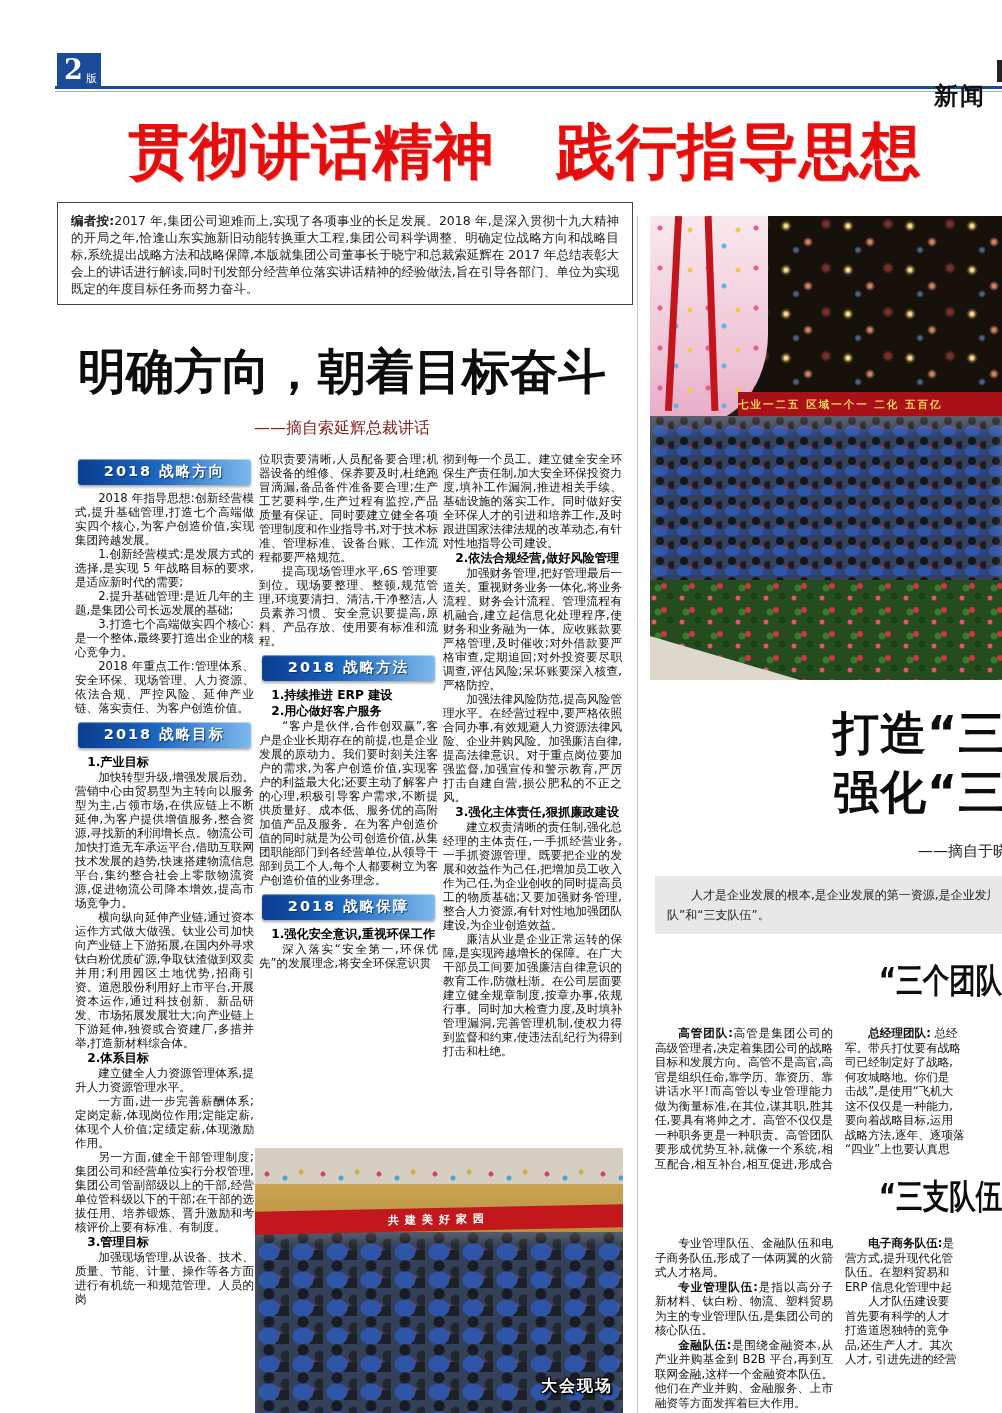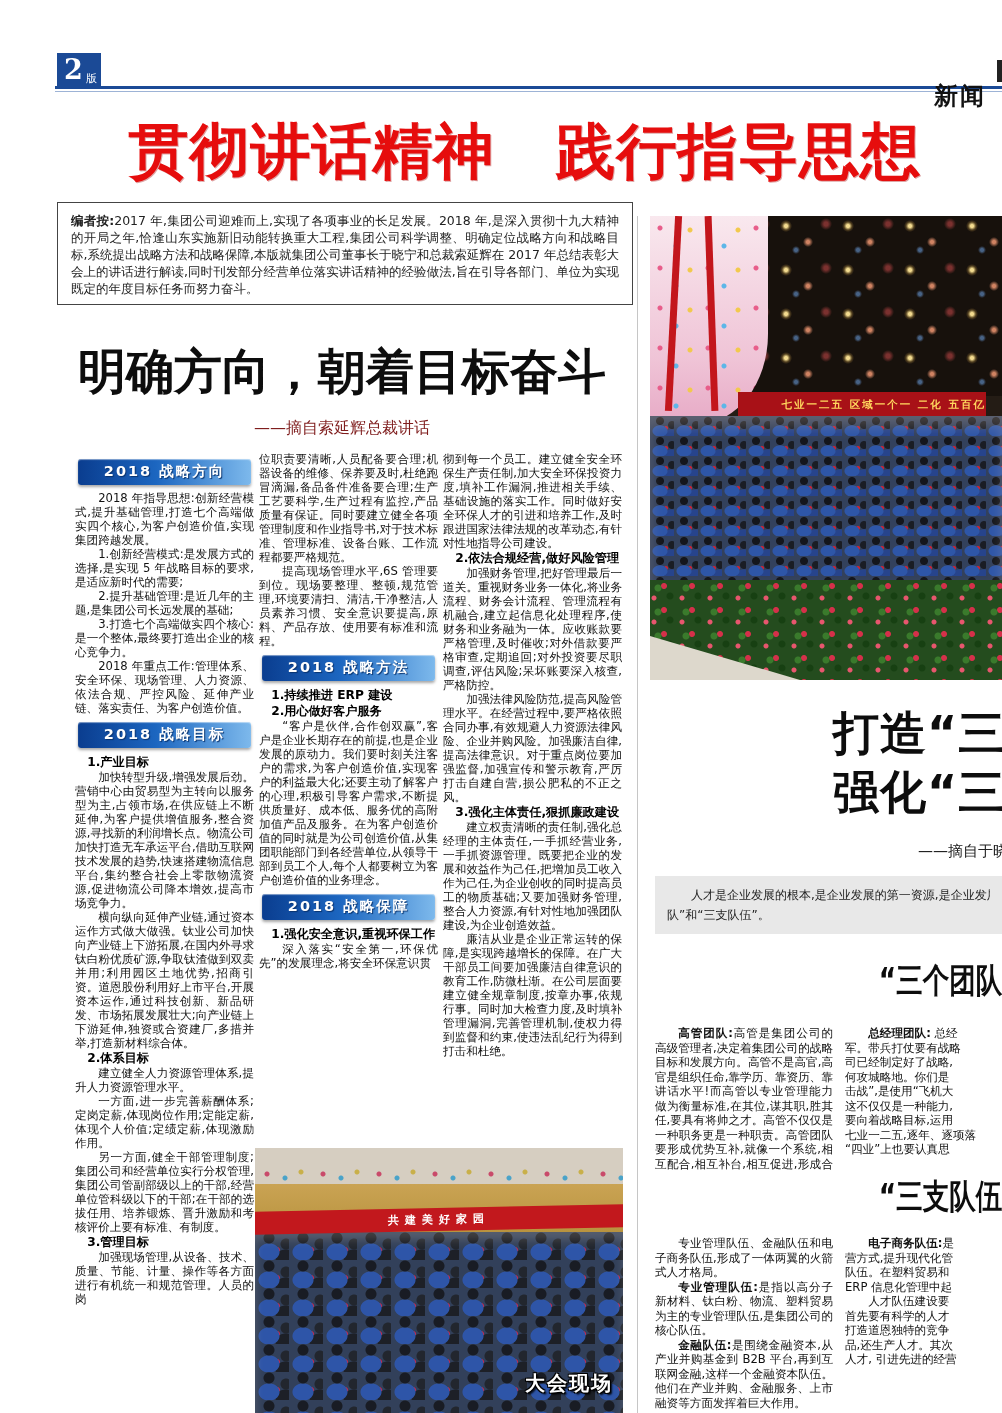--- a/index.html
+++ b/index.html
@@ -62,22 +62,22 @@
     background-image:
       radial-gradient(circle at 10px 12px, #e85d8a 2px, transparent 3px),
       radial-gradient(circle at 26px 30px, #5db6e8 2px, transparent 3px),
       radial-gradient(circle at 40px 14px, #f2c94c 2px, transparent 3px),
       linear-gradient(180deg,#f9e8ee,#efc3d6 70%,#e7aac6);
     background-size:48px 40px,48px 40px,48px 40px,100% 100%;
     border-bottom-right-radius:70px 90px; }
   .ph1-ribbon{ position:absolute; top:0; width:7px; height:195px; background:#c3161c; }
   .ph1-ribbon.r1{ left:20px; transform:rotate(3deg); }
   .ph1-ribbon.r2{ left:58px; transform:rotate(-2deg); }
-  .ph1-banner{ position:absolute; left:88px; right:16px; top:176px; height:24px; background:#a81117;
-    overflow:hidden; white-space:nowrap; text-align:right; line-height:24px;
+  .ph1-banner{ position:absolute; left:88px; right:0; top:176px; height:24px; background:#a81117;
+    overflow:hidden; white-space:nowrap; text-align:left; line-height:24px;
     color:#ffd75e; font-size:10.5px; letter-spacing:2px; font-weight:bold; }
   .ph1-crowd{ position:absolute; left:0; right:0; top:200px; height:164px; background-color:#33415c;
     background-image:
       radial-gradient(circle at 10px 5px, #14161c 3.5px, transparent 4.5px),
       radial-gradient(circle at 22px 9px, #1a1d24 3.5px, transparent 4.5px),
       radial-gradient(ellipse 8px 6px at 10px 15px, #2e56a8 7px, transparent 8px),
       radial-gradient(ellipse 8px 6px at 22px 19px, #27448c 7px, transparent 8px),
       radial-gradient(circle at 16px 12px, #cc2233 1.5px, transparent 2.5px);
     background-size:24px 20px;
     box-shadow:inset 0 10px 14px rgba(222,200,180,.25); }
@@ -128,21 +128,21 @@
   .ph2-crowd{ position:absolute; left:0; right:0; top:84px; bottom:0; background-color:#32405a;
     background-image:
       radial-gradient(circle at 14px 6px, #191c24 5px, transparent 6px),
       radial-gradient(circle at 31px 12px, #22262e 5px, transparent 6px),
       radial-gradient(ellipse 11px 9px at 14px 20px, #2e55a8 10px, transparent 11px),
       radial-gradient(ellipse 11px 9px at 31px 26px, #1d2027 10px, transparent 11px),
       radial-gradient(circle at 22px 18px, #d3244a 2.5px, transparent 3.5px),
       radial-gradient(circle at 14px 4px, #c9a286 2px, transparent 3px);
     background-size:34px 28px;
     box-shadow:inset 0 8px 10px rgba(230,215,195,.2); }
-  .ph2-caption{ position:absolute; right:10px; bottom:16px; font-size:20px; font-weight:bold;
+  .ph2-caption{ position:absolute; right:10px; bottom:16px; font-size:16px; font-weight:bold;
     color:#fff; letter-spacing:2px;
     text-shadow:-1px -1px 0 #000, 1px -1px 0 #000, -1px 1px 0 #000, 1px 1px 0 #000, 2px 2px 2px #000; }
 </style>
 </head>
 <body>
 
 <div class="pagebox">
   <span class="pnum">2</span>
   <span class="pword">版</span>
 </div>
@@ -230,21 +230,21 @@
     <p><b>高管团队:</b><span>高管是集团公司的高级管理者,决定着集团公司的战略目标和发展方向。高管不是高官,高官是组织任命,靠学历、靠资历、靠讲话水平!而高管以专业管理能力做为衡量标准,在其位,谋其职,胜其任,要具有将帅之才。高管不仅仅是一种职务更是一种职责。高管团队要形成优势互补,就像一个系统,相互配合,相互补台,相互促进,形成合力。</span></p>
   </div>
   <div class="a2-right">
     <div class="clip-line ind"><b>总经理团队:</b><span> 总经</span></div>
     <div class="clip-line">军。带兵打仗要有战略</div>
     <div class="clip-line">司已经制定好了战略,</div>
     <div class="clip-line">何攻城略地。你们是</div>
     <div class="clip-line">击战”,是使用“飞机大</div>
     <div class="clip-line">这不仅仅是一种能力,</div>
     <div class="clip-line">要向着战略目标,运用</div>
-    <div class="clip-line">七业一二五,逐年、逐项落</div>
+    <div class="clip-line">战略方法,逐年、逐项落</div>
     <div class="clip-line">“四业”上也要认真思</div>
   </div>
 </div>
 
 <div class="a2-sechead a2-squads-head">“三支队伍</div>
 
 <div class="a2-cols a2-squads-cols">
   <div class="a2-left">
     <p>专业管理队伍、金融队伍和电子商务队伍,形成了一体两翼的火箭式人才格局。</p>
     <p><b>专业管理队伍:</b><span>是指以高分子新材料、钛白粉、物流、塑料贸易为主的专业管理队伍,是集团公司的核心队伍。</span></p>

